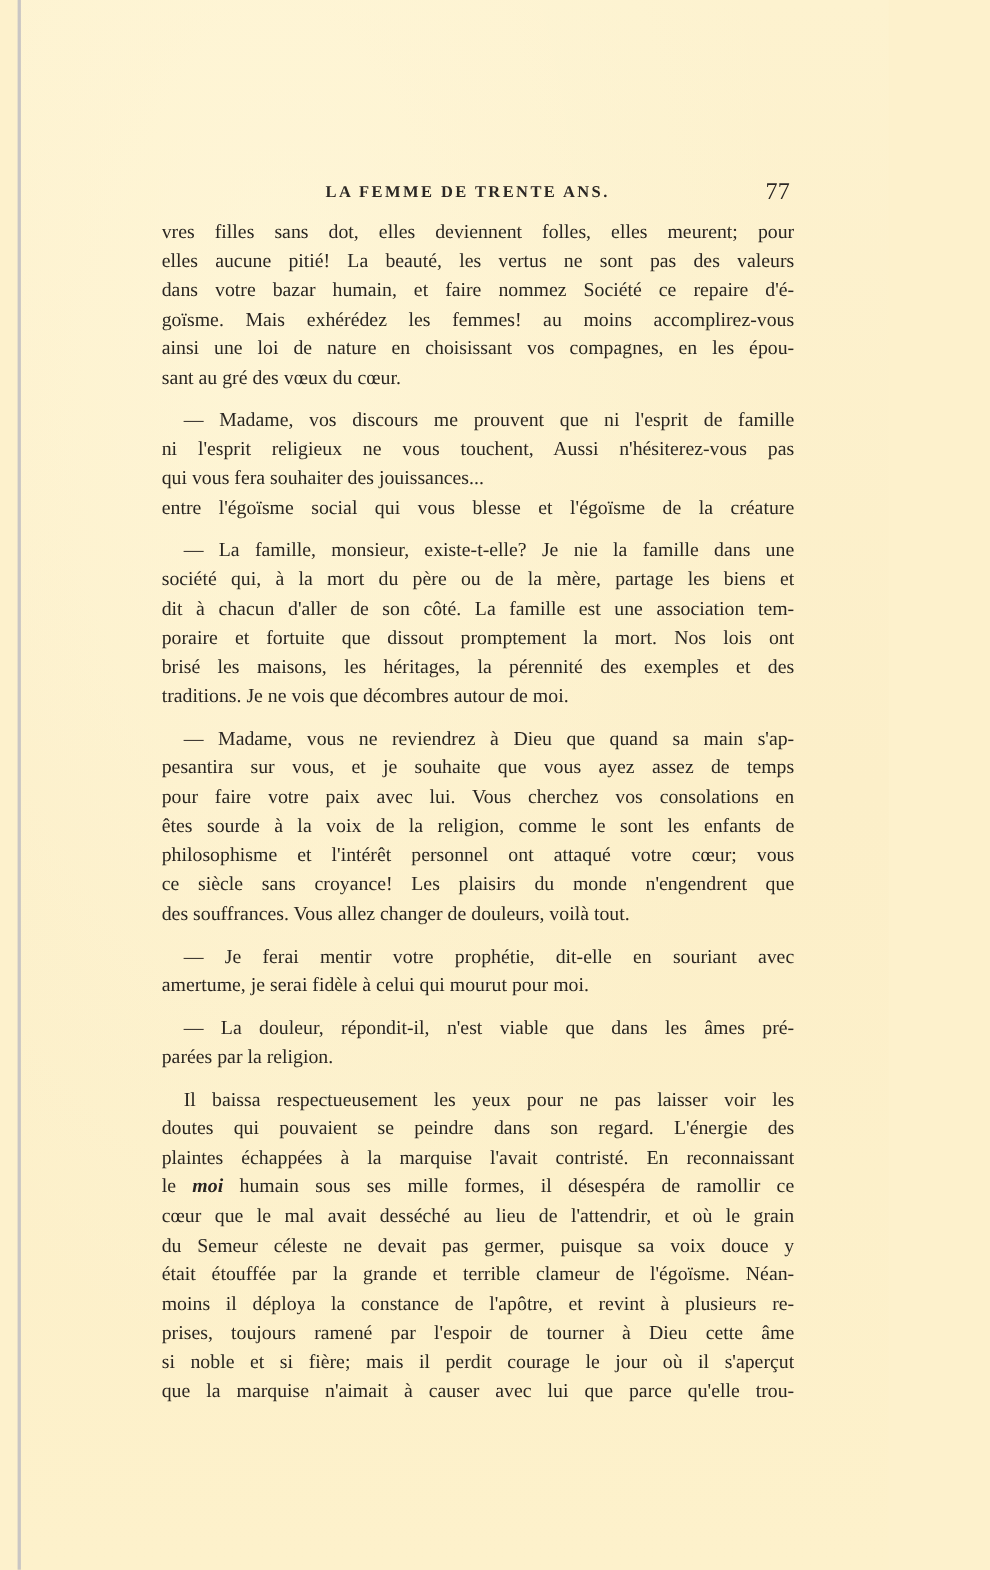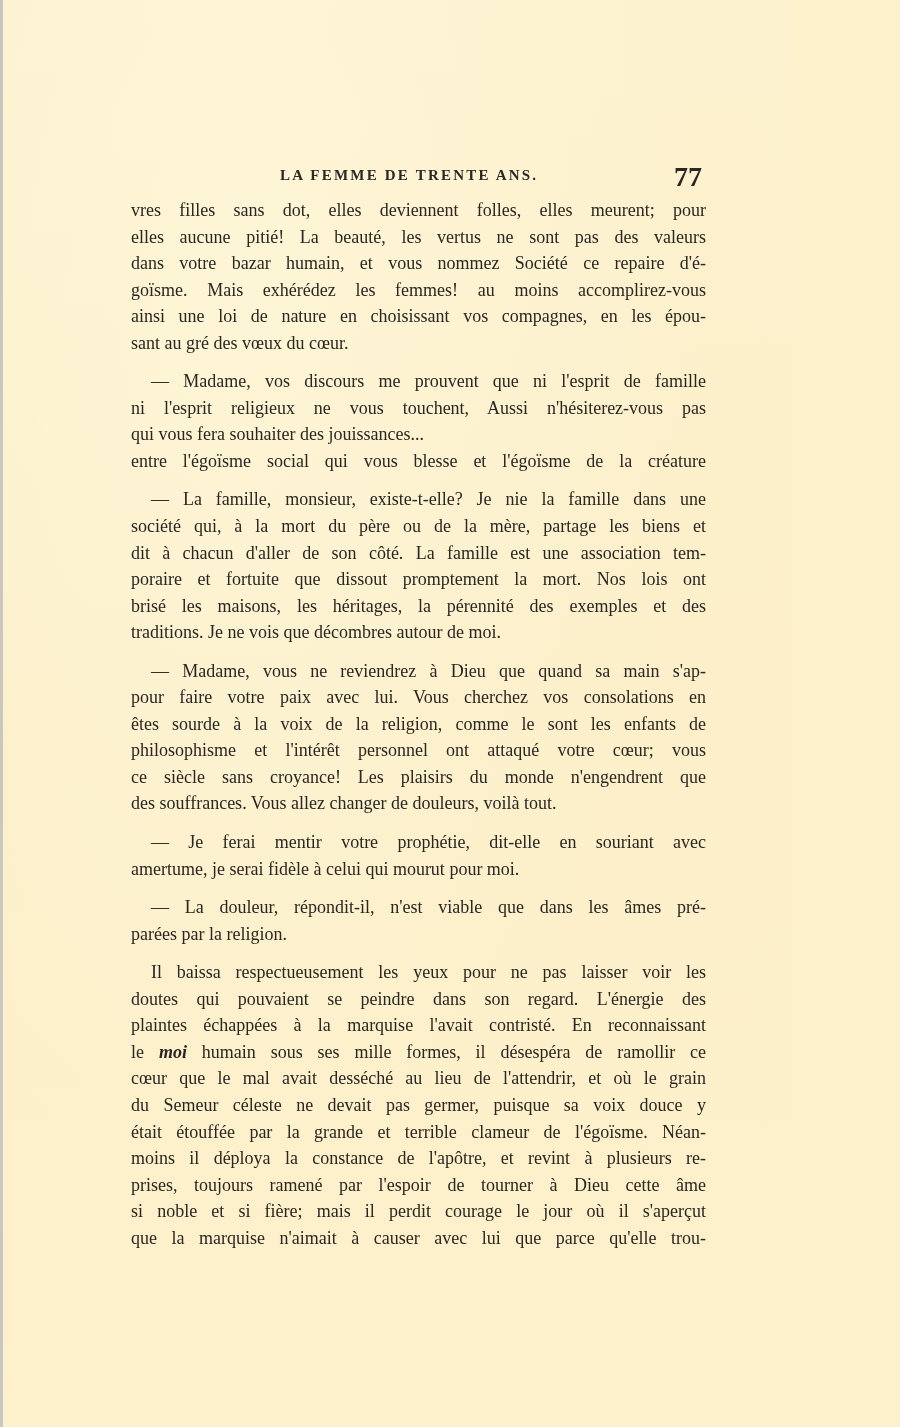--- a/index.html
+++ b/index.html
@@ -16,21 +16,21 @@
     color: #2a2622;
   }
   .page-edge {
     position: absolute;
     left: 0; top: 0;
     width: 3px; height: 1427px;
     background: #c9c6c4;
   }
   .page {
     position: absolute;
-    left: 0; top: 0;
+    left: 16px; top: 0;
     width: 792px; height: 1427px;
     background:
       radial-gradient(ellipse at 30% 20%, rgba(255,248,220,0.6), rgba(0,0,0,0) 60%),
       linear-gradient(180deg, #fdf2cf 0%, #fcefc9 50%, #fdf1cb 100%);
   }
   .running-head {
     position: absolute;
     top: 163px;
     left: 130px;
     width: 580px;
@@ -42,23 +42,22 @@
     top: 4px;
     font-size: 15px;
     font-weight: bold;
     letter-spacing: 2.2px;
     color: #2b2724;
   }
   .page-number {
     position: absolute;
     right: 8px;
     top: -2px;
-    font-size: 28px;
+    font-size: 22px;
     color: #2b2724;
-    font-weight: bold;
   }
   .text-block {
     position: absolute;
     left: 131px;
     top: 197px;
     width: 575px;
   }
   .line {
     height: 26.55px;
     line-height: 26.55px;
@@ -88,21 +87,21 @@
   <div class="running-head">
     <span class="running-title">LA FEMME DE TRENTE ANS.</span>
     <span class="page-number">77</span>
   </div>
 
   <div class="text-block">
 
     <div>
       <div class="line">vres filles sans dot, elles deviennent folles, elles meurent; pour</div>
       <div class="line">elles aucune pitié! La beauté, les vertus ne sont pas des valeurs</div>
-      <div class="line">dans votre bazar humain, et vous nommez Société ce repaire d'é-</div>
+      <div class="line">dans votre bazar humain, et faire nommez Société ce repaire d'é-</div>
       <div class="line">goïsme. Mais exhérédez les femmes! au moins accomplirez-vous</div>
       <div class="line">ainsi une loi de nature en choisissant vos compagnes, en les épou-</div>
       <div class="line last">sant au gré des vœux du cœur.</div>
     </div>
 
     <div>
       <div class="line indent">— Madame, vos discours me prouvent que ni l'esprit de famille</div>
       <div class="line">ni l'esprit religieux ne vous touchent, Aussi n'hésiterez-vous pas</div>
       <div class="line last">qui vous fera souhaiter des jouissances...</div>
       <div class="line">entre l'égoïsme social qui vous blesse et l'égoïsme de la créature</div>
@@ -112,20 +111,21 @@
       <div class="line indent">— La famille, monsieur, existe-t-elle? Je nie la famille dans une</div>
       <div class="line">société qui, à la mort du père ou de la mère, partage les biens et</div>
       <div class="line">dit à chacun d'aller de son côté. La famille est une association tem-</div>
       <div class="line">poraire et fortuite que dissout promptement la mort. Nos lois ont</div>
       <div class="line">brisé les maisons, les héritages, la pérennité des exemples et des</div>
       <div class="line last">traditions. Je ne vois que décombres autour de moi.</div>
     </div>
 
     <div>
       <div class="line indent">— Madame, vous ne reviendrez à Dieu que quand sa main s'ap-</div>
+      <div class="line">pesantira sur vous, et je souhaite que vous ayez assez de temps</div>
       <div class="line">pour faire votre paix avec lui. Vous cherchez vos consolations en</div>
       <div class="line">êtes sourde à la voix de la religion, comme le sont les enfants de</div>
       <div class="line">philosophisme et l'intérêt personnel ont attaqué votre cœur; vous</div>
       <div class="line">ce siècle sans croyance! Les plaisirs du monde n'engendrent que</div>
       <div class="line last">des souffrances. Vous allez changer de douleurs, voilà tout.</div>
     </div>
 
     <div>
       <div class="line indent">— Je ferai mentir votre prophétie, dit-elle en souriant avec</div>
       <div class="line last">amertume, je serai fidèle à celui qui mourut pour moi.</div>

